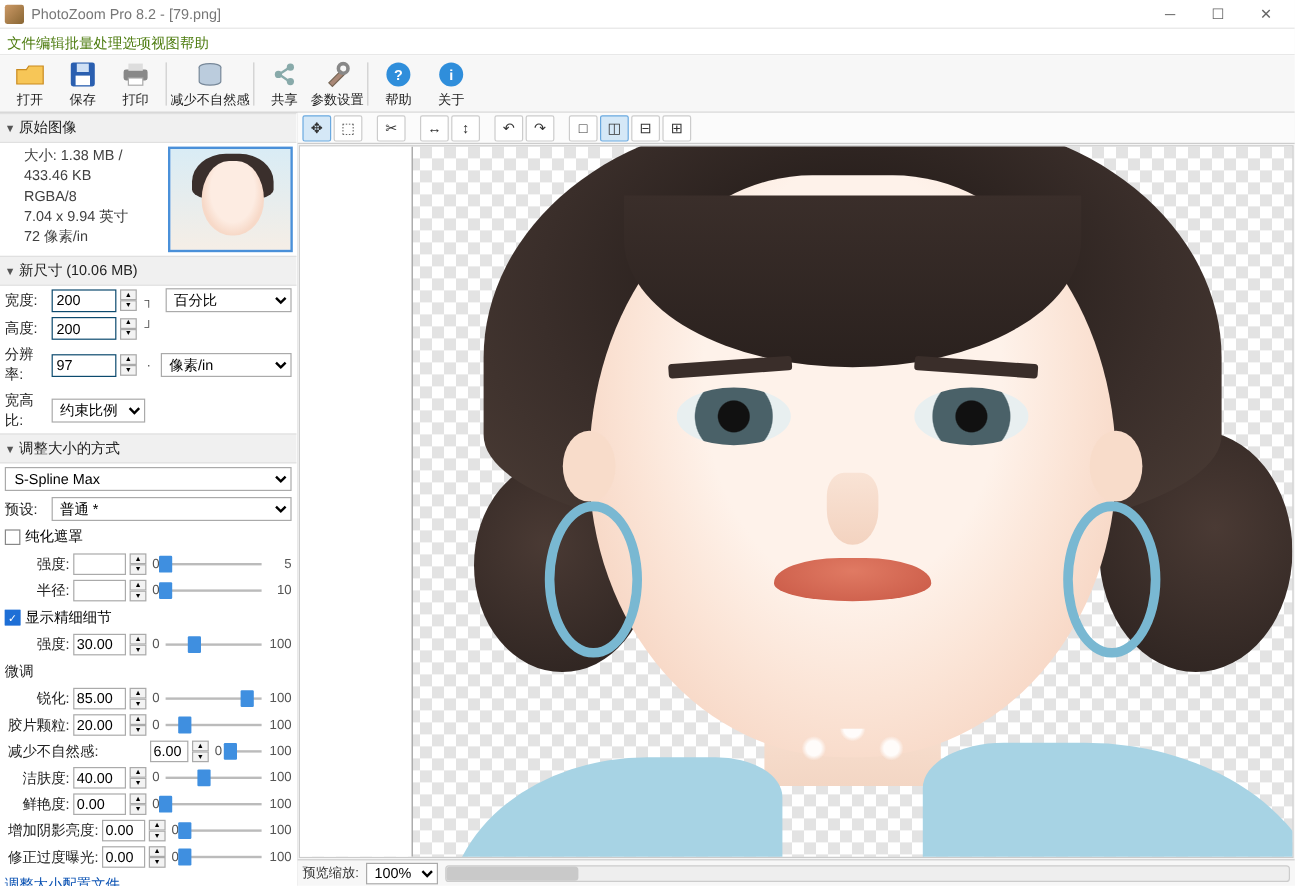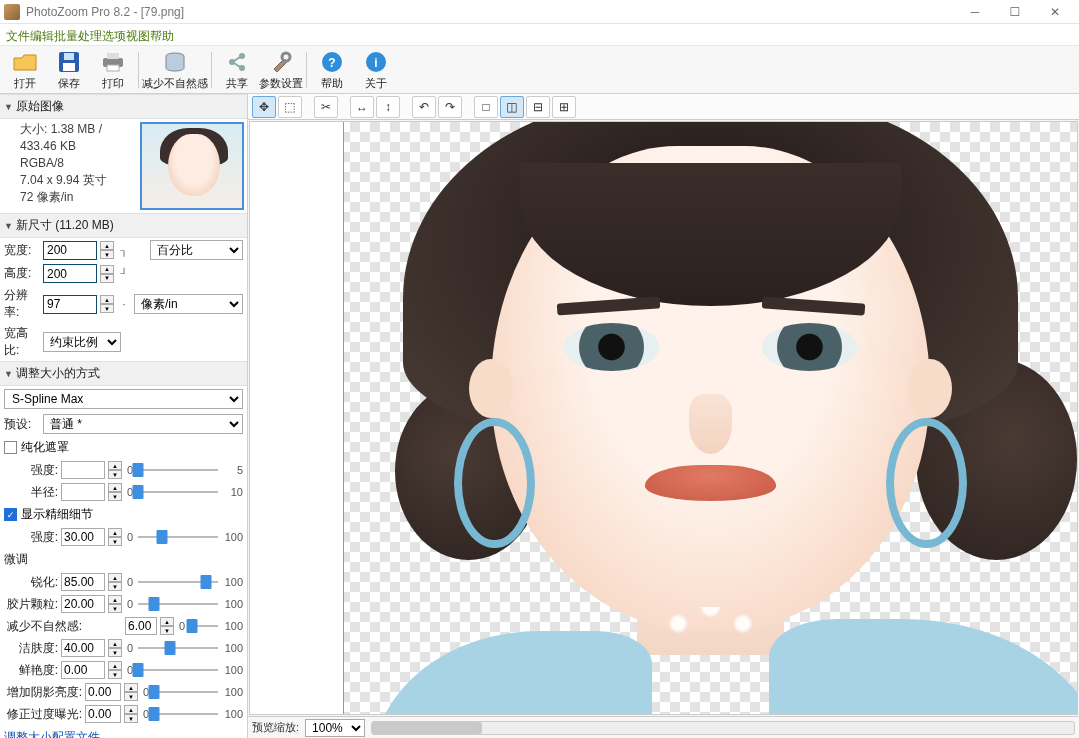--- a/index.html
+++ b/index.html
@@ -196,30 +196,30 @@
         <div>RGBA/8</div>
         <div>7.04 x 9.94 英寸</div>
         <div>72 像素/in</div>
       </div>
       <div class="thumb">
         <div class="hair"></div>
           <div class="face"></div>
       </div>
     </div>
 
-    <div class="section-hdr">新尺寸 (11.20 MB)</div>
+    <div class="section-hdr">新尺寸 (10.06 MB)</div>
     <div class="formrow">
       <div class="fldlabel">宽度:</div>
       <input class="numin" value="200" style="">
       <div class="spin">
           <div class="sp">▲</div>
           <div class="sp">▼</div>
         </div>
       <div class="linkbtn">┐</div>
-      <select class="combo" style="margin-left:16px"><option>百分比</option></select>
+      <select class="combo" style="margin-left:4px"><option>百分比</option></select>
     </div>
     <div class="formrow">
       <div class="fldlabel">高度:</div>
       <input class="numin" value="200" style="">
       <div class="spin">
           <div class="sp">▲</div>
           <div class="sp">▼</div>
         </div>
       <div class="linkbtn">┘</div>
     </div>

